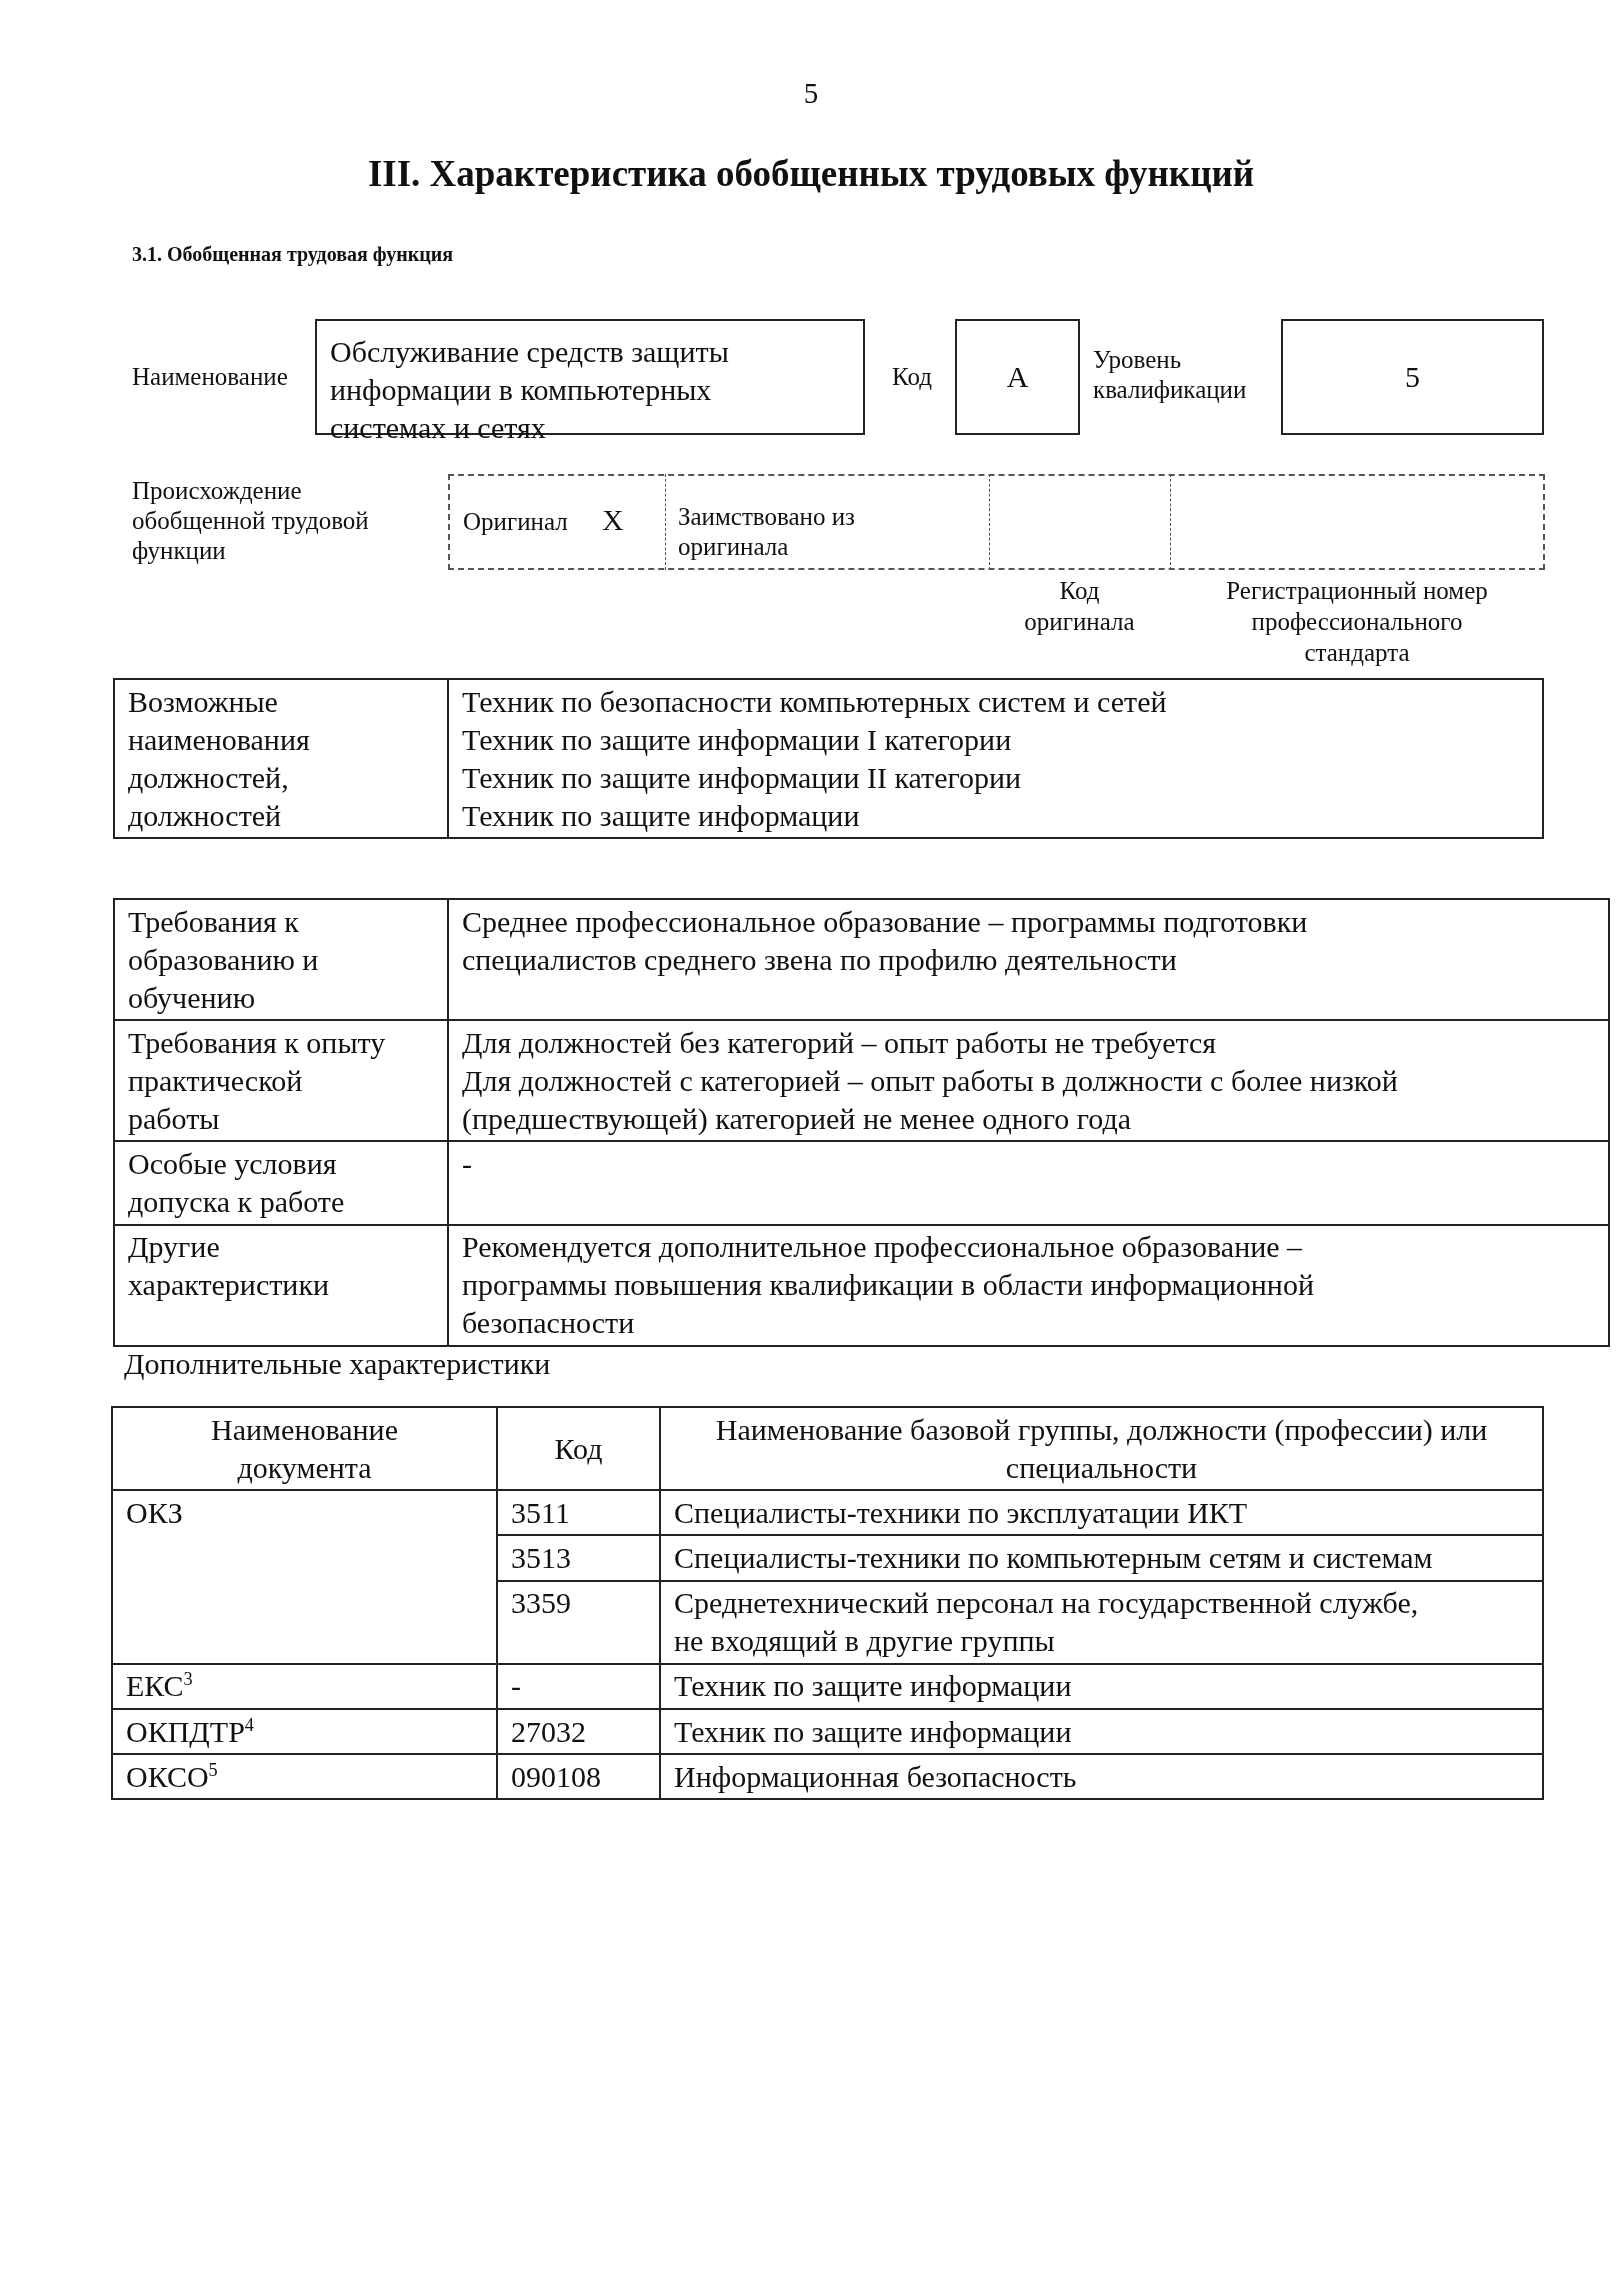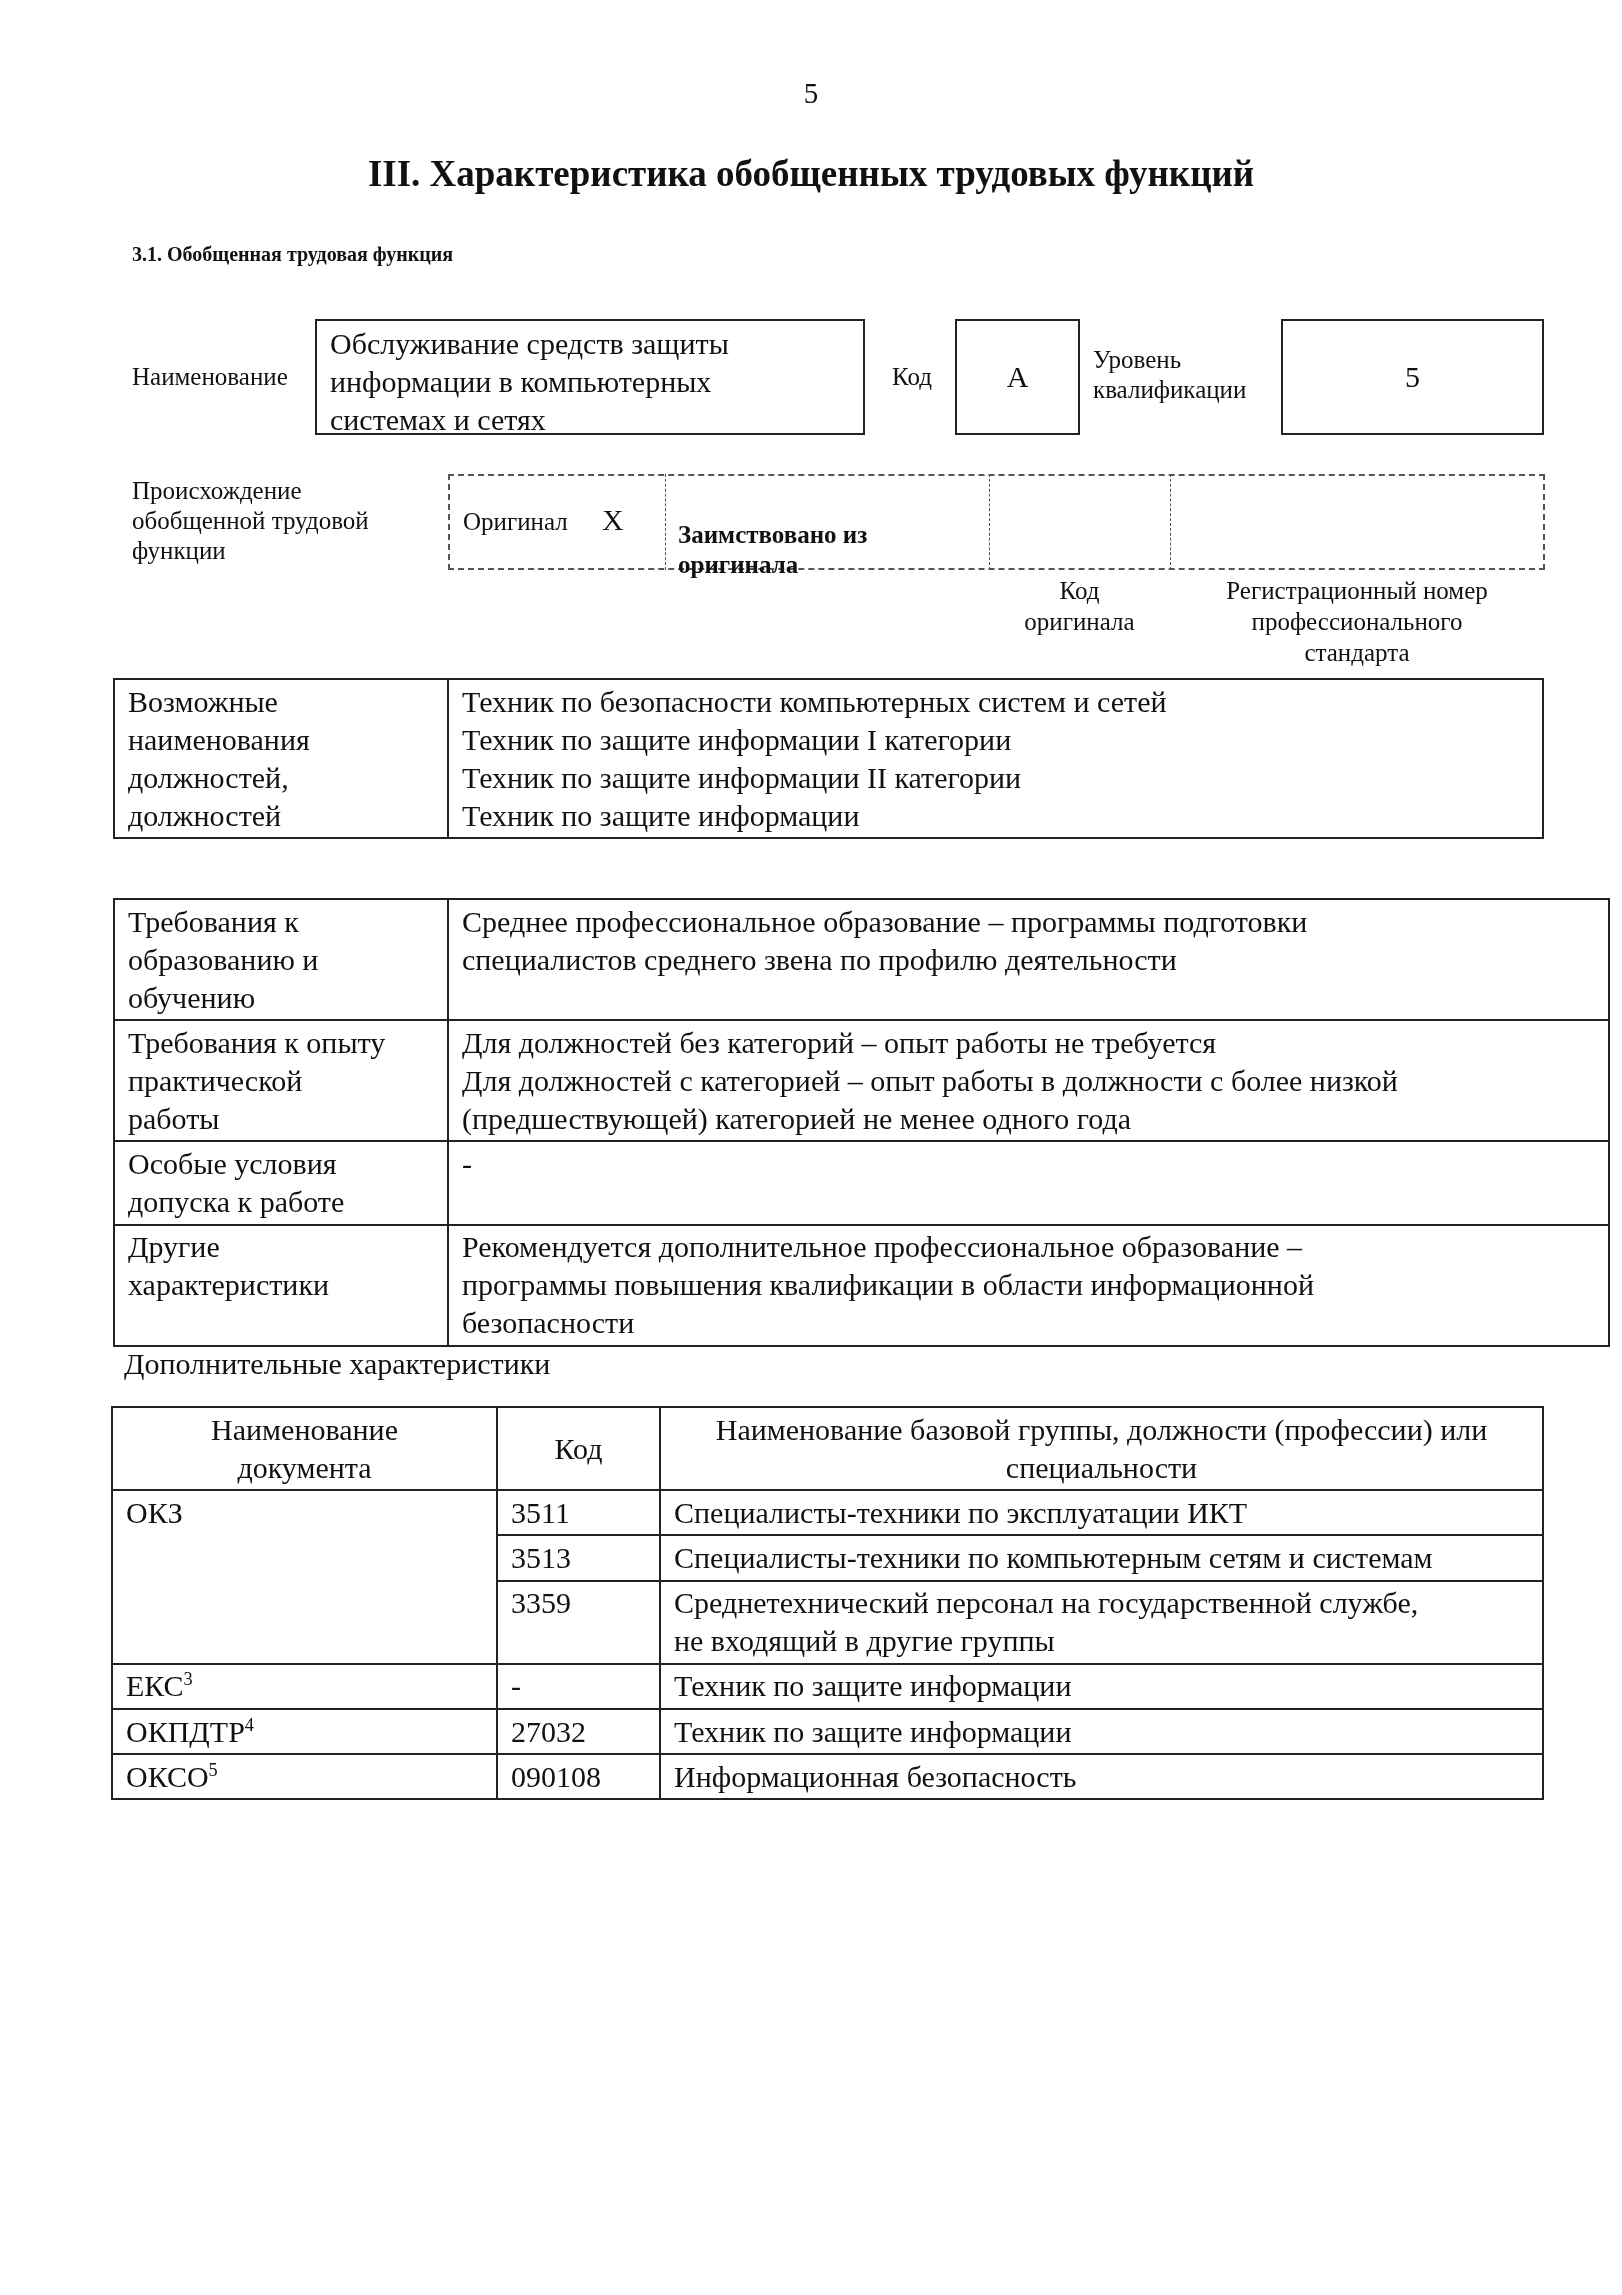--- a/index.html
+++ b/index.html
@@ -22,21 +22,21 @@
 </style>
 </head>
 <body>
 
 <div class="abs pagenum">5</div>
 <div class="abs title">III. Характеристика обобщенных трудовых функций</div>
 <div class="abs subtitle">3.1. Обобщенная трудовая функция</div>
 
 <div>
   <div class="abs lbl-sm" style="left:132px; top:362px;">Наименование</div>
-  <div class="abs box txt" style="left:315px; top:319px; width:550px; height:116px; padding:4px 13px;">
+  <div class="abs box txt" style="left:315px; top:319px; width:550px; height:116px; padding:12px 13px;">
     <span class="line">Обслуживание средств защиты</span>
     <span class="line">информации в компьютерных</span>
     <span class="line">системах и сетях</span>
   </div>
   <div class="abs lbl-sm" style="left:892px; top:362px;">Код</div>
   <div class="abs box txt" style="left:955px; top:319px; width:125px; height:116px; display:flex; align-items:center; justify-content:center;">
     <span>А</span>
   </div>
   <div class="abs lbl-sm" style="left:1093px; top:345px;">
     <span class="line">Уровень</span>
@@ -52,21 +52,21 @@
     <span class="line">Происхождение</span>
     <span class="line">обобщенной трудовой</span>
     <span class="line">функции</span>
   </div>
   <div class="abs dbox" style="left:448px; top:474px; width:1097px; height:96px;"></div>
   <div class="abs" style="left:665px; top:474px; width:0; height:96px; border-left:1.3px dashed #555;"></div>
   <div class="abs" style="left:989px; top:474px; width:0; height:96px; border-left:1.3px dashed #555;"></div>
   <div class="abs" style="left:1170px; top:474px; width:0; height:96px; border-left:1.3px dashed #555;"></div>
   <div class="abs lbl-sm" style="left:463px; top:507px;">Оригинал</div>
   <div class="abs txt" style="left:602px; top:501px;">X</div>
-  <div class="abs lbl-sm" style="left:678px; top:520px;font-weight:bold;">
+  <div class="abs lbl-sm" style="left:678px; top:502px;">
     <span class="line">Заимствовано из</span>
     <span class="line">оригинала</span>
   </div>
   <div class="abs" style="left:992px; top:476px; width:175px; height:90px;"></div>
   <div class="abs" style="left:1173px; top:476px; width:369px; height:90px;"></div>
   <div class="abs caption" style="left:989px; top:575px; width:181px;">
     <span class="line">Код</span>
     <span class="line">оригинала</span>
   </div>
   <div class="abs caption" style="left:1170px; top:575px; width:374px;">

